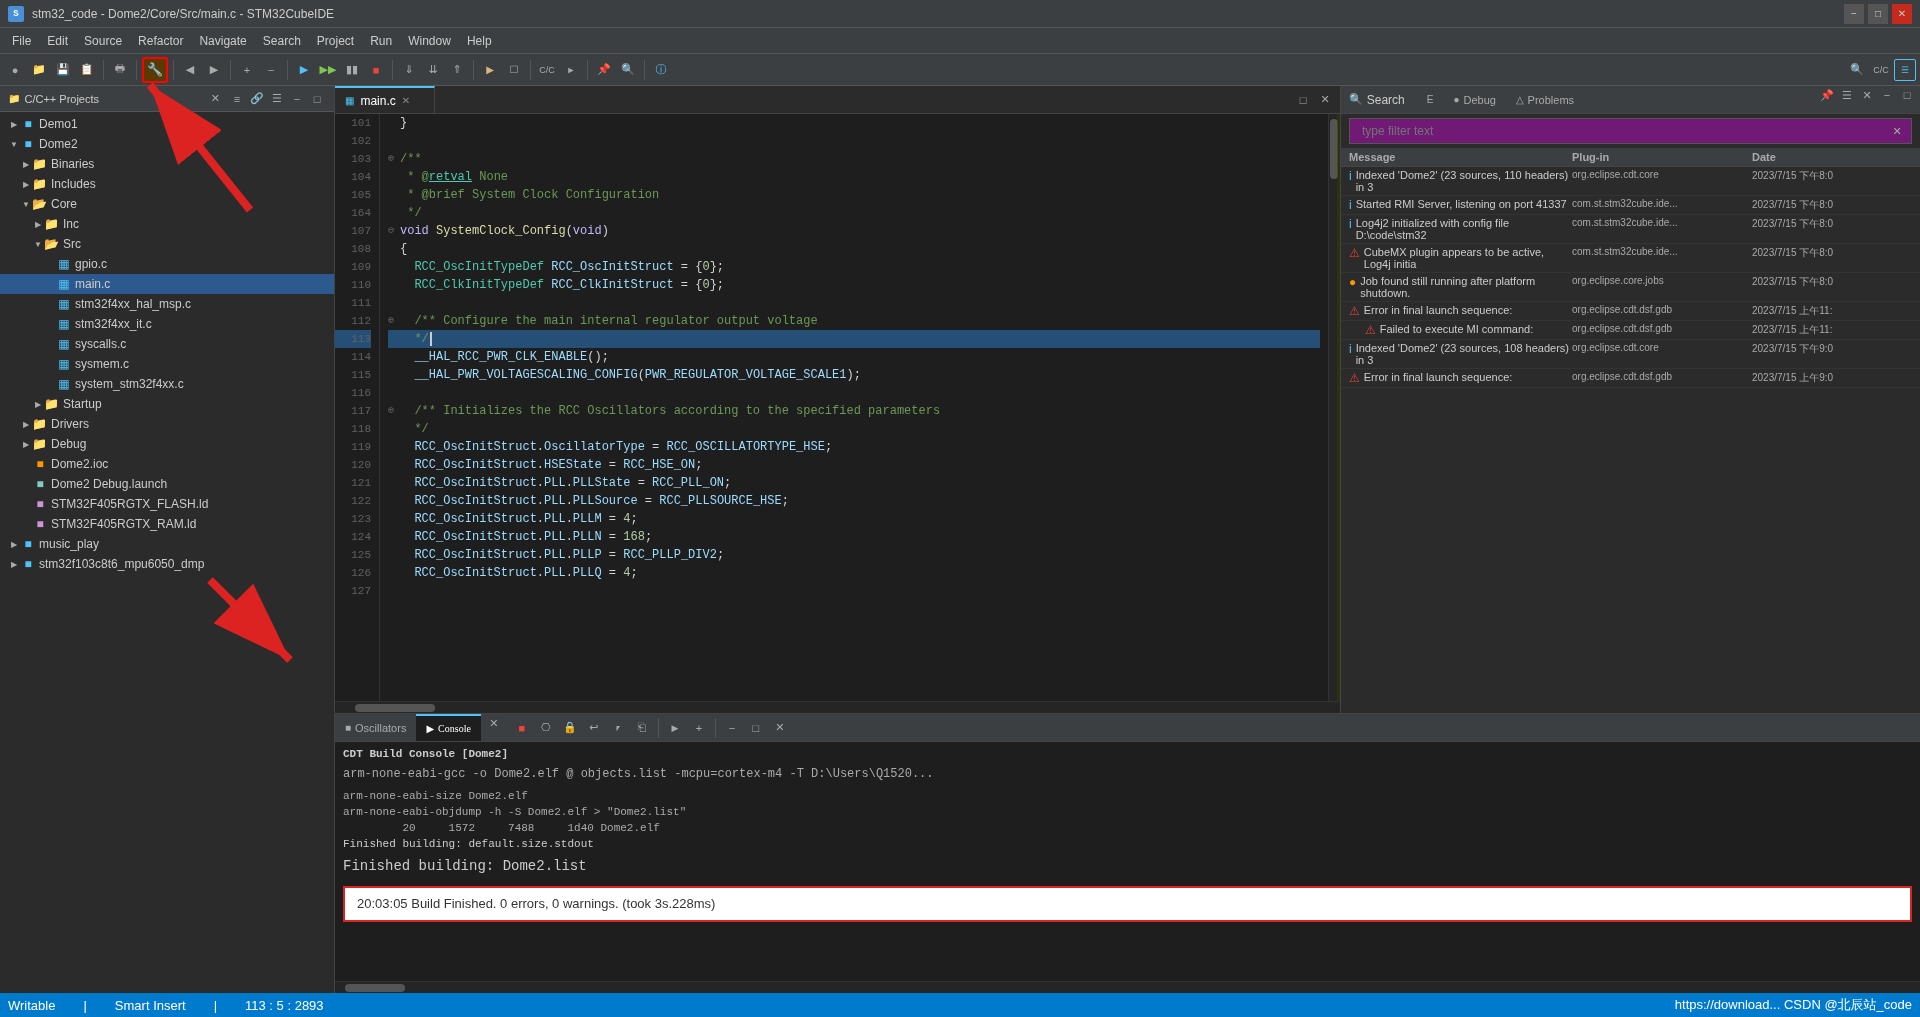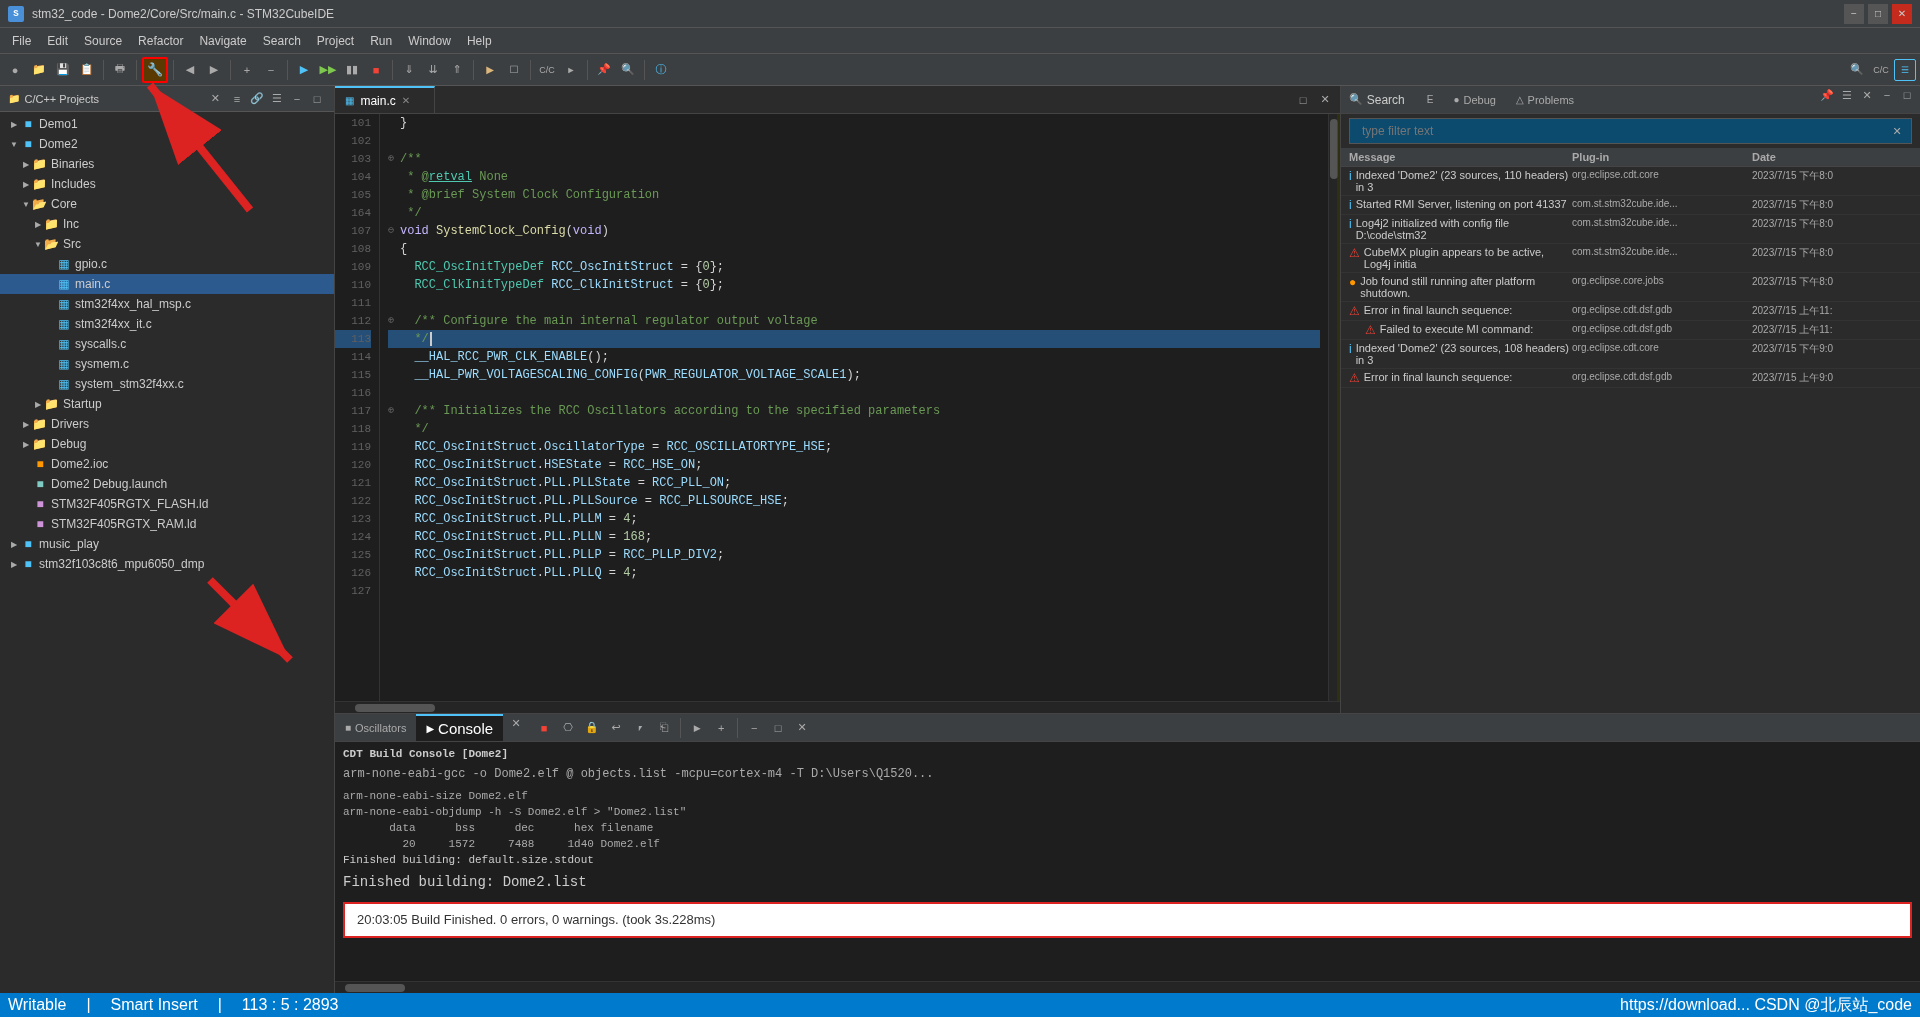--- a/index.html
+++ b/index.html
@@ -87,21 +87,21 @@
     .log-list { flex: 1; overflow-y: auto; }
     .log-item { display: grid; grid-template-columns: 1fr 180px 160px; padding: 2px 8px; border-bottom: 1px solid #333; font-family: 'Segoe UI', Arial, sans-serif; font-size: 11px; align-items: start; }
     .log-msg { display: flex; align-items: flex-start; gap: 4px; color: #ccc; overflow: hidden; }
     .log-plugin { color: #aaa; font-size: 10px; overflow: hidden; text-overflow: ellipsis; white-space: nowrap; }
     .log-date { color: #aaa; font-size: 10px; white-space: nowrap; }
     .log-icon-info { color: #4fc3f7; font-size: 12px; flex-shrink: 0; }
     .log-icon-warn { color: #ff9800; font-size: 12px; flex-shrink: 0; }
     .log-icon-error { color: #f44336; font-size: 12px; flex-shrink: 0; }
 
     
-    #status-bar { height: 24px; background: #007acc; display: flex; align-items: center; padding: 0 8px; font-family: 'Segoe UI', Arial, sans-serif; font-size: 16px; color: white; gap: 20px; }
+    #status-bar { height: 24px; background: #007acc; display: flex; align-items: center; padding: 0 8px; font-family: 'Segoe UI', Arial, sans-serif; font-size: 13px; color: white; gap: 28px; }
     .status-right { margin-left: auto; display: flex; gap: 12px; }
 
     #outer-wrapper { position: relative; }
 
     .arrow-svg { position: absolute; pointer-events: none; z-index: 1000; }
   </style>
 </head>
 <body>
 
 <div id="outer-wrapper" style="position:relative; width:1920px; height:1017px; overflow:hidden;">
@@ -557,21 +557,21 @@
             <div style="margin-left:auto; display:flex; gap:2px; padding-right:4px;">
               <button class="tb-btn" style="width:18px;height:18px;">📌</button>
               <button class="tb-btn" style="width:18px;height:18px;">☰</button>
               <button class="tb-btn" style="width:18px;height:18px;">✕</button>
               <button class="tb-btn" style="width:18px;height:18px;">−</button>
               <button class="tb-btn" style="width:18px;height:18px;">□</button>
             </div>
           </div>
 
           <div id="search-filter">
-            <div style="display:flex; align-items:center; background:#0c4a6e; border:1px solid #555; padding: 2px 6px; gap:4px;">
+            <div style="display:flex; align-items:center; background:#701a75; border:1px solid #555; padding: 2px 6px; gap:4px;">
               <input type="text" style="flex: 1 1 0%; background: transparent; border: none; color: rgb(204, 204, 204); font-family: &quot;Segoe UI&quot;, Arial, sans-serif; font-size: 12px; outline: none;" placeholder="type filter text">
               <button class="tb-btn" style="width:16px;height:16px;">✕</button>
             </div>
           </div>
 
           <div id="workspace-log-header">
             <div style="font-family:'Segoe UI',Arial,sans-serif;">Message</div>
             <div style="font-family:'Segoe UI',Arial,sans-serif;">Plug-in</div>
             <div style="font-family:'Segoe UI',Arial,sans-serif;">Date</div>
           </div>
@@ -665,21 +665,21 @@
       <div id="bottom-panel">
 
         <div id="console-panel" style="flex:1; display:flex; flex-direction:column; background:#1e1e1e;">
           <div id="console-tabs">
             <div class="console-tab">
               <span style="font-size:10px;">■</span>
               <span style="font-family:'Segoe UI',Arial,sans-serif; font-size:11px;">Oscillators</span>
             </div>
             <div class="console-tab active">
               <span style="font-size:10px;">▶</span>
-              <span style="font-family:Liberation Sans, sans-serif; font-size:15px;text-align:right;">Console</span>
+              <span style="font-family:Liberation Serif, serif; font-size:10px;text-align:right;">Console</span>
             </div>
             <button class="tb-btn" style="width:18px;height:18px; margin-left:4px;">✕</button>
 
             <div style="display:flex; align-items:center; gap:2px; padding-left:8px; flex:1;">
               <button class="tb-btn" style="color:#f44336;">■</button>
               <button class="tb-btn">⎔</button>
               <button class="tb-btn">🔒</button>
               <button class="tb-btn">↩</button>
               <button class="tb-btn">⎖</button>
               <button class="tb-btn">⎗</button>
@@ -691,21 +691,20 @@
               <button class="tb-btn">□</button>
               <button class="tb-btn">✕</button>
             </div>
           </div>
           <div id="console-content">
             <div style="color:#ccc; font-weight:bold; margin-bottom:4px;">CDT Build Console [Dome2]</div>
             <div style="color:#aaa; font-size:12px;">arm-none-eabi-gcc -o  Dome2.elf  @ objects.list   -mcpu=cortex-m4 -T D:\Users\Q1520...</div>
             <div style="height:6px;"></div>
             <div style="color:#aaa; font-size:11px;">arm-none-eabi-size  Dome2.elf</div>
             <div style="color:#aaa; font-size:11px;">arm-none-eabi-objdump -h -S  Dome2.elf  &gt; "Dome2.list"</div>
-            <div style="color:#aaa; font-size:11px;">&nbsp;&nbsp;&nbsp;&nbsp;&nbsp;&nbsp;&nbsp;data&nbsp;&nbsp;&nbsp;&nbsp;&nbsp;&nbsp;bss&nbsp;&nbsp;&nbsp;&nbsp;&nbsp;&nbsp;dec&nbsp;&nbsp;&nbsp;&nbsp;&nbsp;&nbsp;hex filename</div>
             <div style="color:#aaa; font-size:11px;">&nbsp;&nbsp;&nbsp;&nbsp;&nbsp;&nbsp;&nbsp;&nbsp;&nbsp;20&nbsp;&nbsp;&nbsp;&nbsp;&nbsp;1572&nbsp;&nbsp;&nbsp;&nbsp;&nbsp;7488&nbsp;&nbsp;&nbsp;&nbsp;&nbsp;1d40 Dome2.elf</div>
             <div style="color:#ccc; font-size:11px;">Finished building: default.size.stdout</div>
             <div style="height:6px;"></div>
             <div style="color:#ccc; font-size:14px;">Finished building: Dome2.list</div>
             <div style="height:8px;"></div>
 
             <div style="border: 2px solid #dd2222; background: #fff; color: #333; padding: 8px 12px; margin: 4px 0; font-family:'Segoe UI',Arial,sans-serif; font-size:13px;">
               <span>20:03:05 Build Finished. 0 errors, 0 warnings. (took 3s.228ms)</span>
             </div>
           </div>

